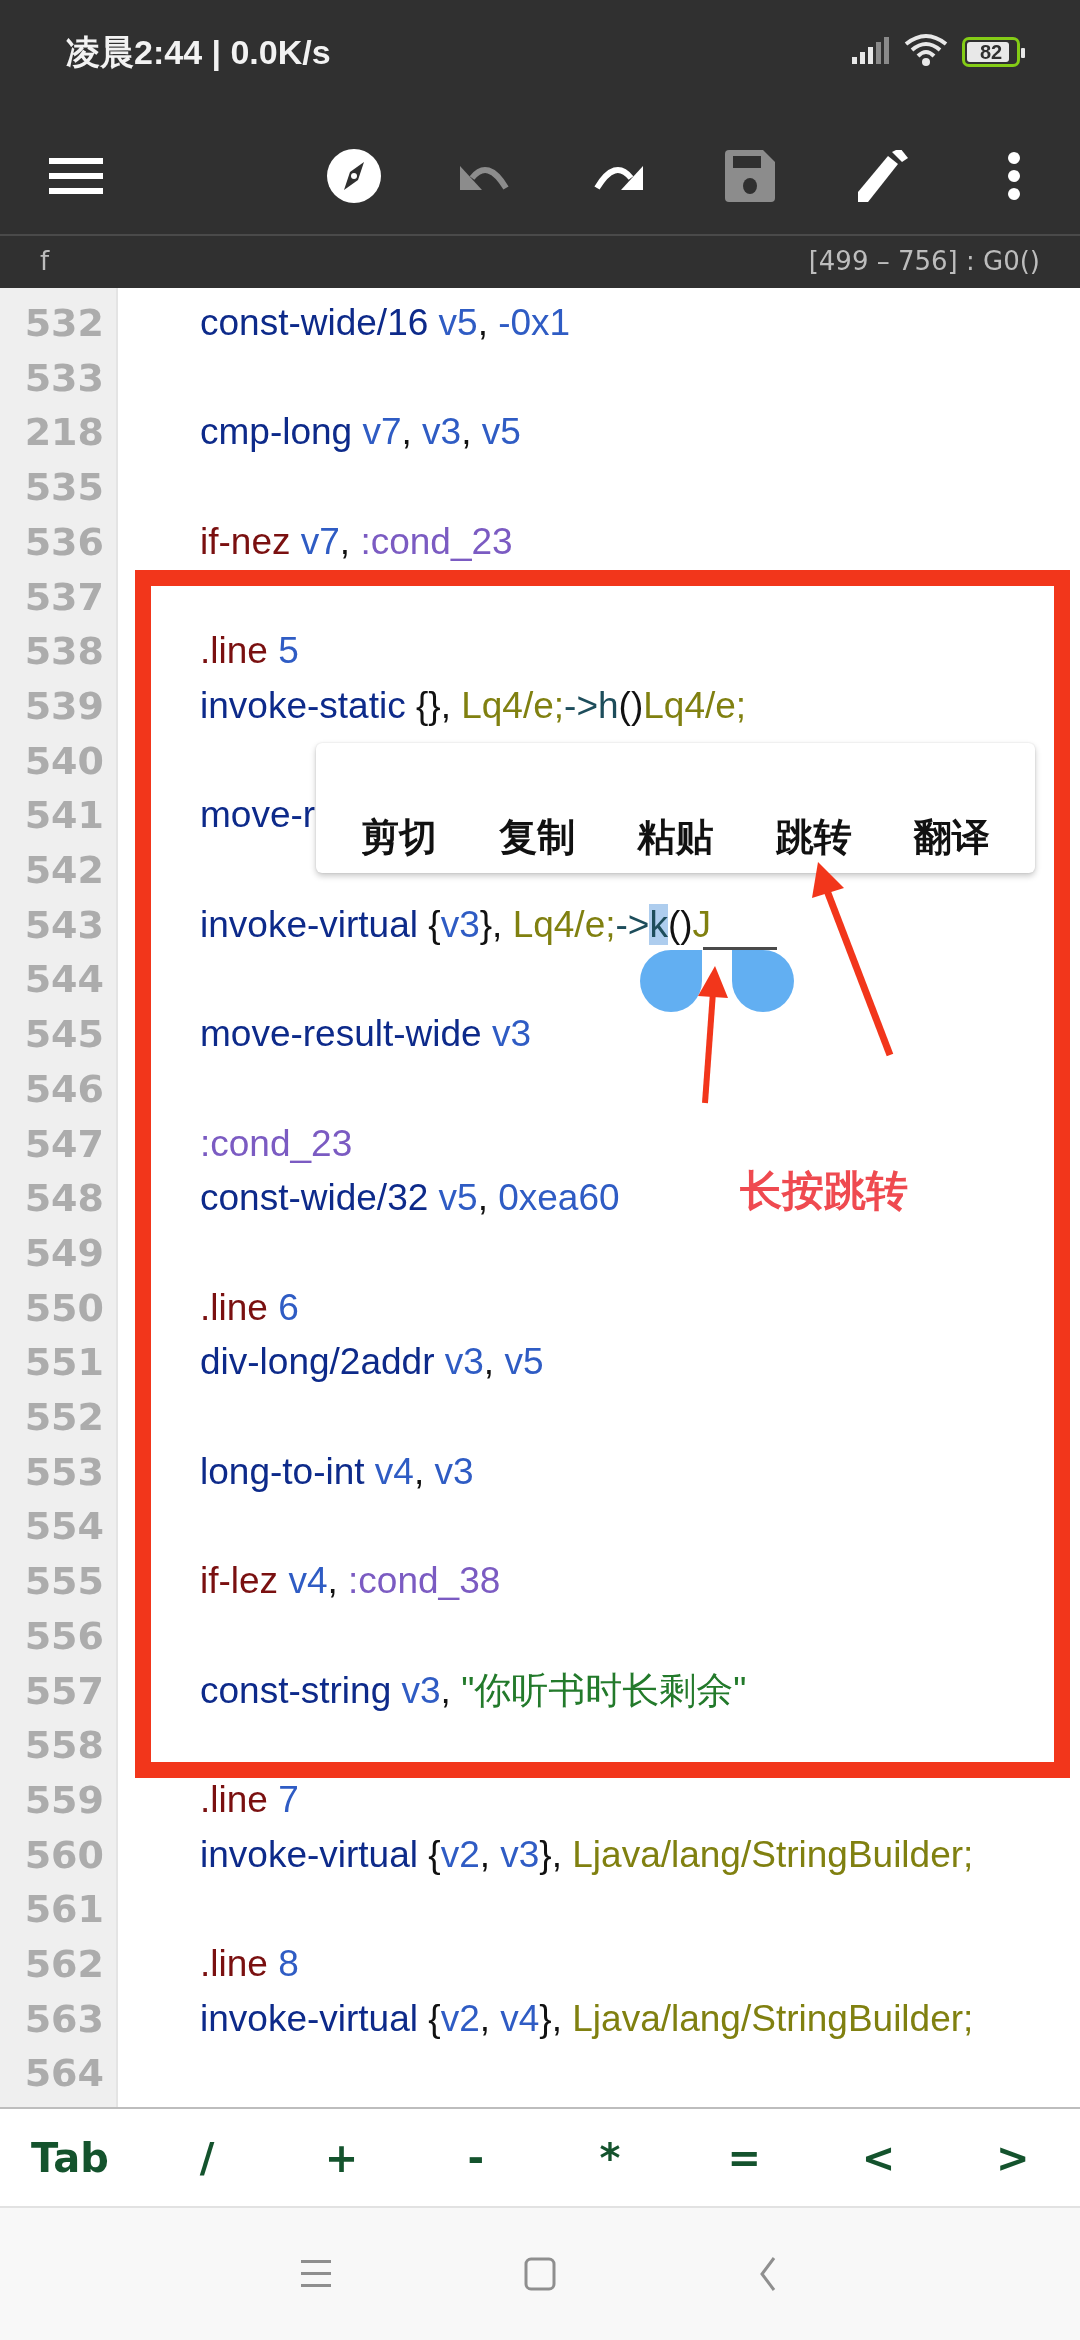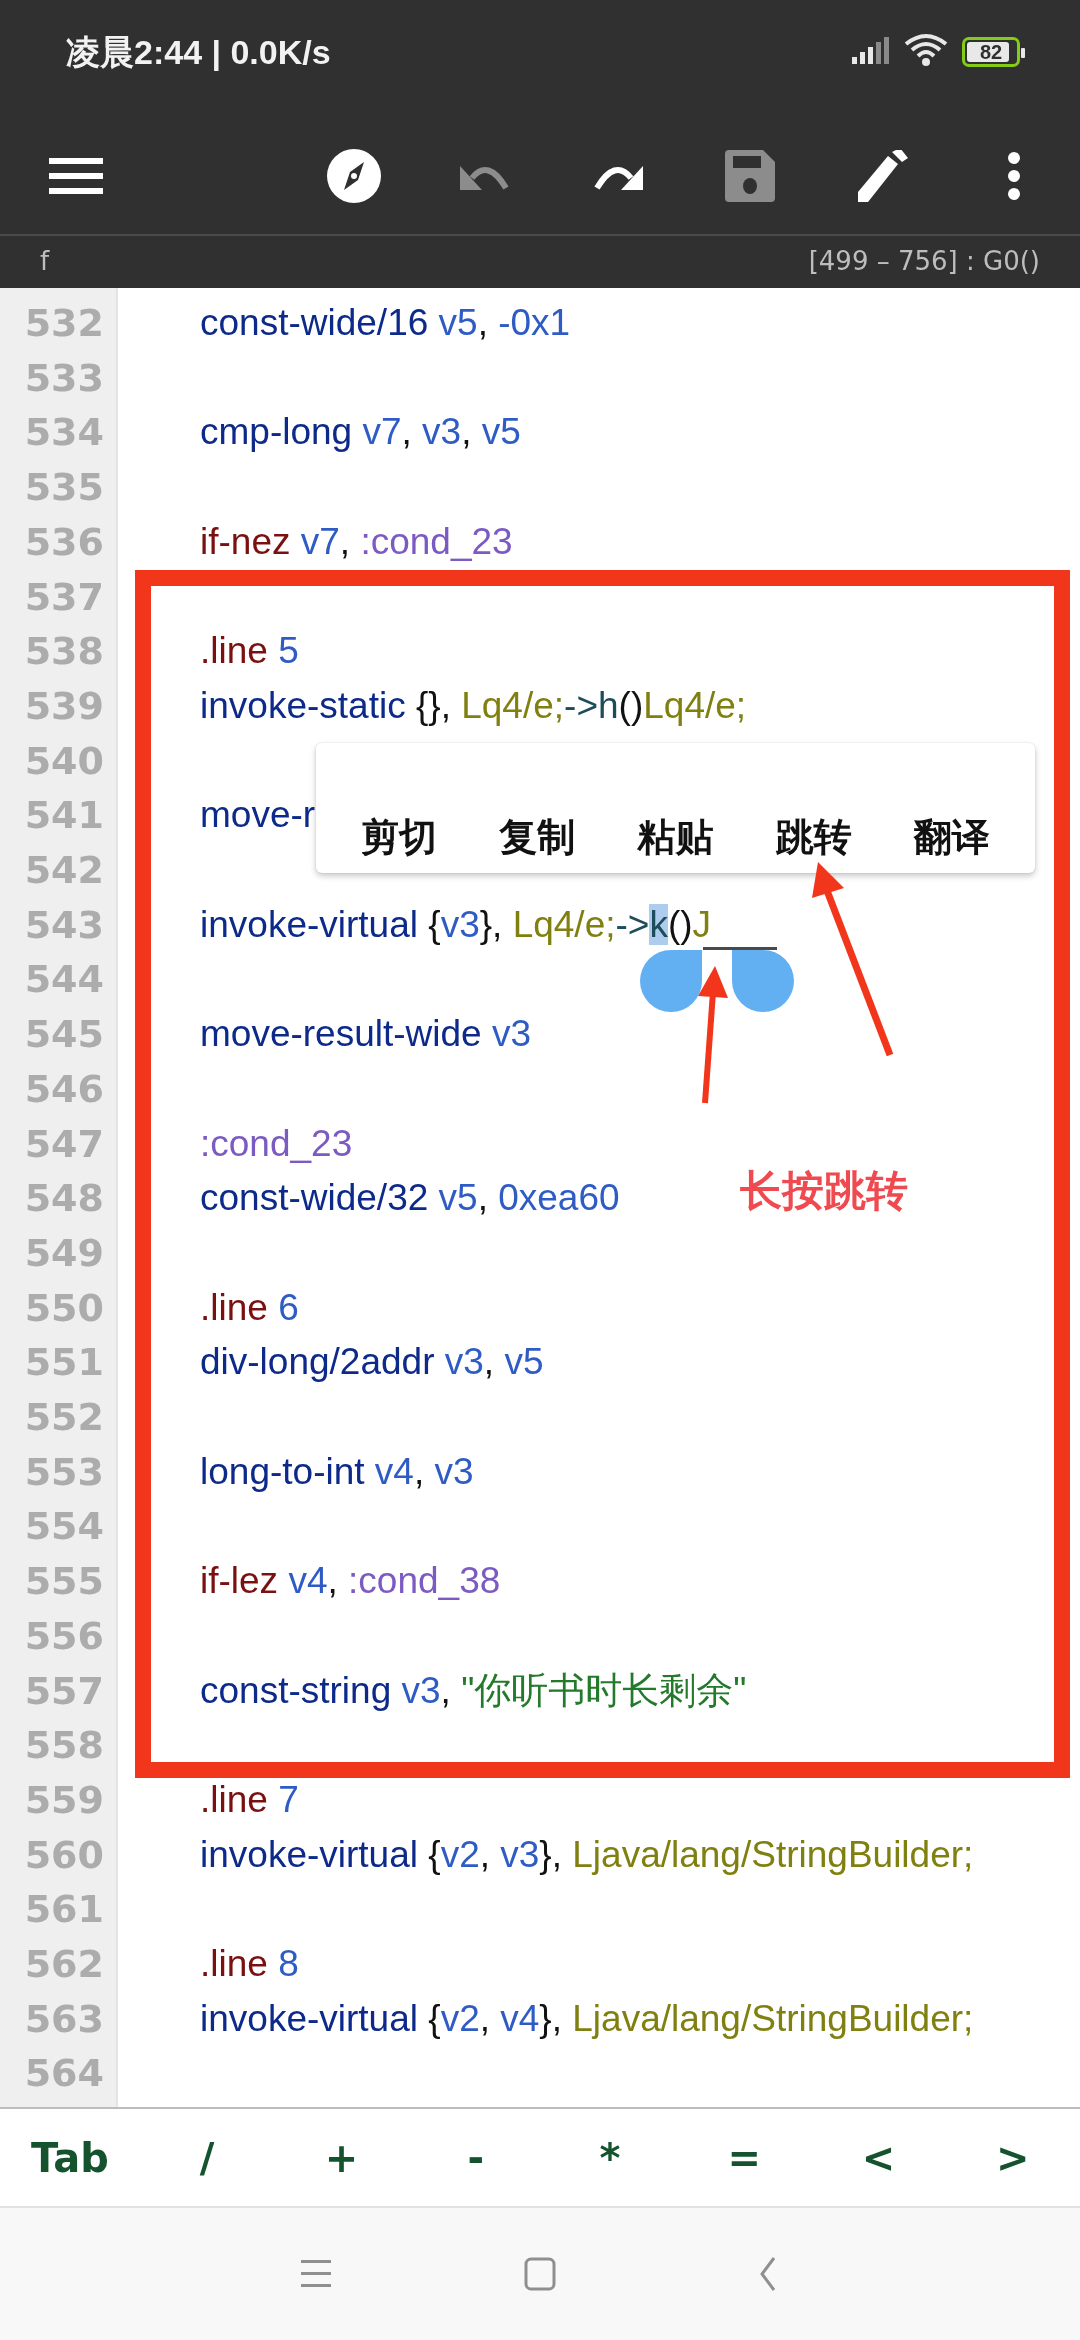--- a/index.html
+++ b/index.html
@@ -194,21 +194,21 @@
   <div id="lines">
       <div class="line" style="top: 8px;">
         <div class="ln">532</div>
         <div class="code"><span class="op">const-wide/16 </span><span class="reg">v5</span><span class="plain">, </span><span class="reg">-0x1</span></div>
       </div>
       <div class="line" style="top: 62.7px;">
         <div class="ln">533</div>
         <div class="code"></div>
       </div>
       <div class="line" style="top: 117.4px;">
-        <div class="ln">534</div>
+        <div class="ln">218</div>
         <div class="code"><span class="op">cmp-long </span><span class="reg">v7</span><span class="plain">, </span><span class="reg">v3</span><span class="plain">, </span><span class="reg">v5</span></div>
       </div>
       <div class="line" style="top: 172.1px;">
         <div class="ln">535</div>
         <div class="code"></div>
       </div>
       <div class="line" style="top: 226.8px;">
         <div class="ln">536</div>
         <div class="code"><span class="kw">if-nez </span><span class="reg">v7</span><span class="plain">, </span><span class="lbl">:cond_23</span></div>
       </div>

